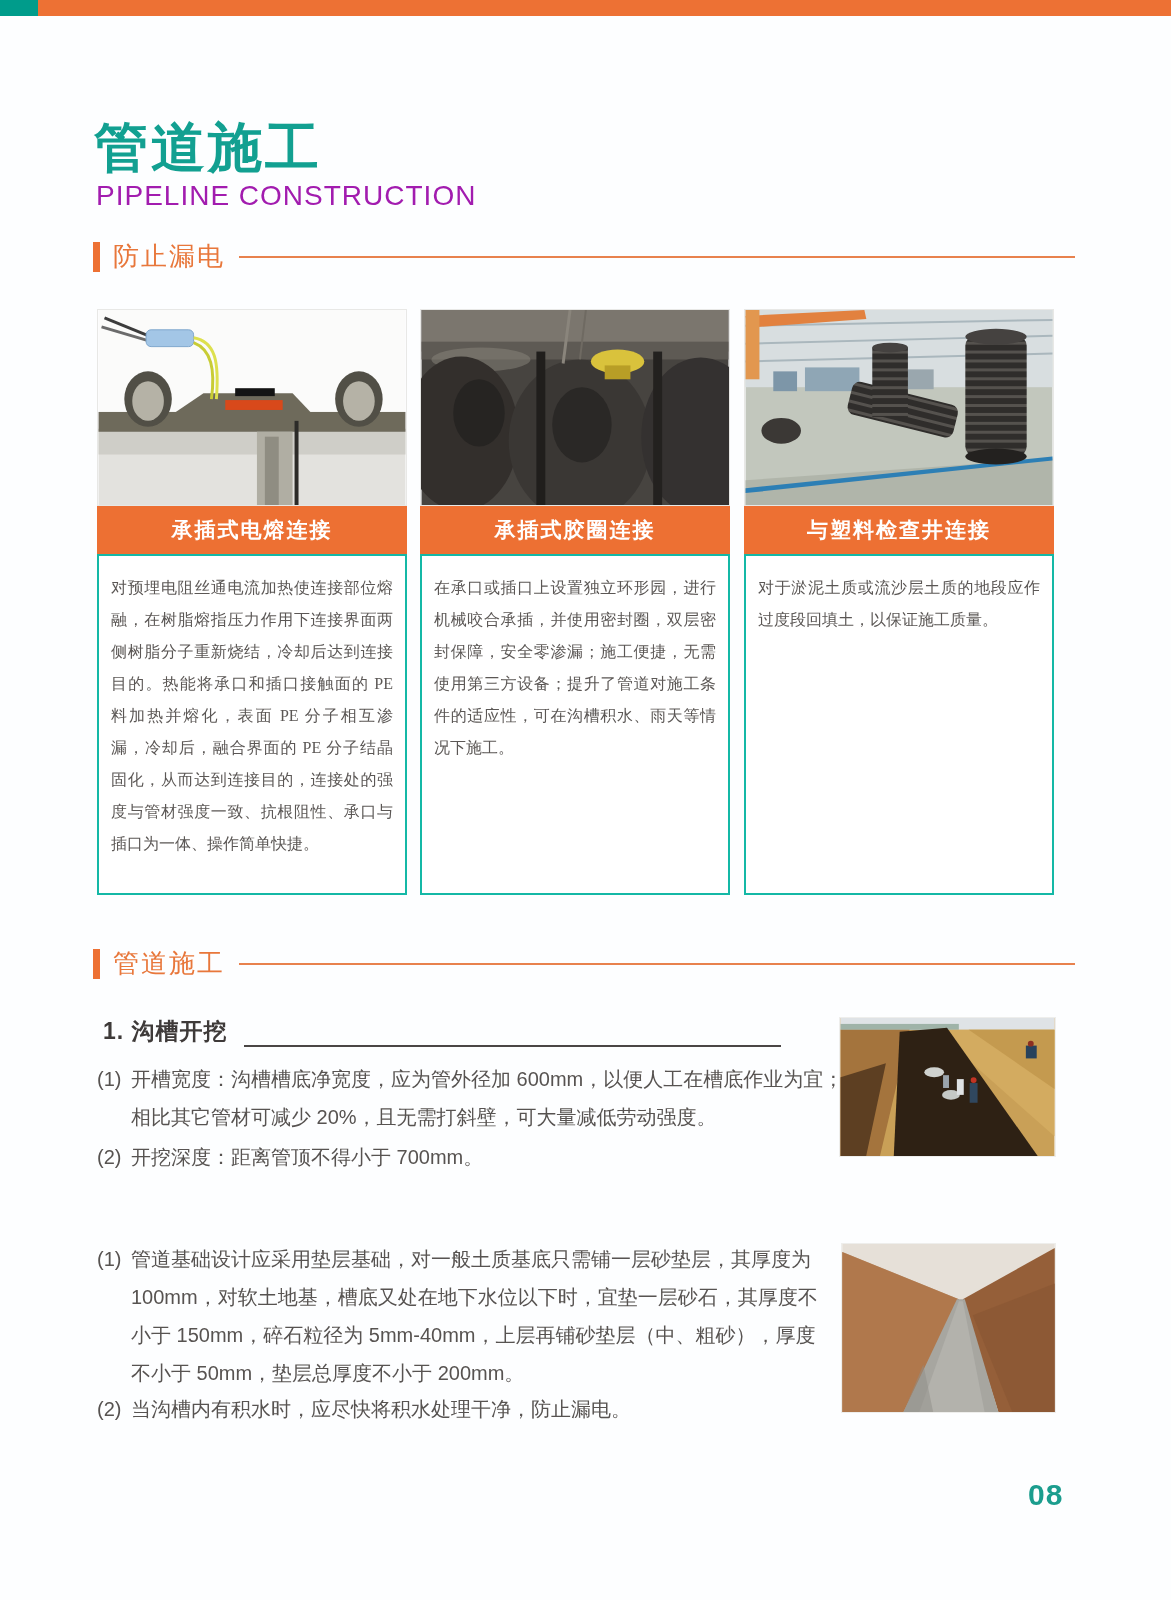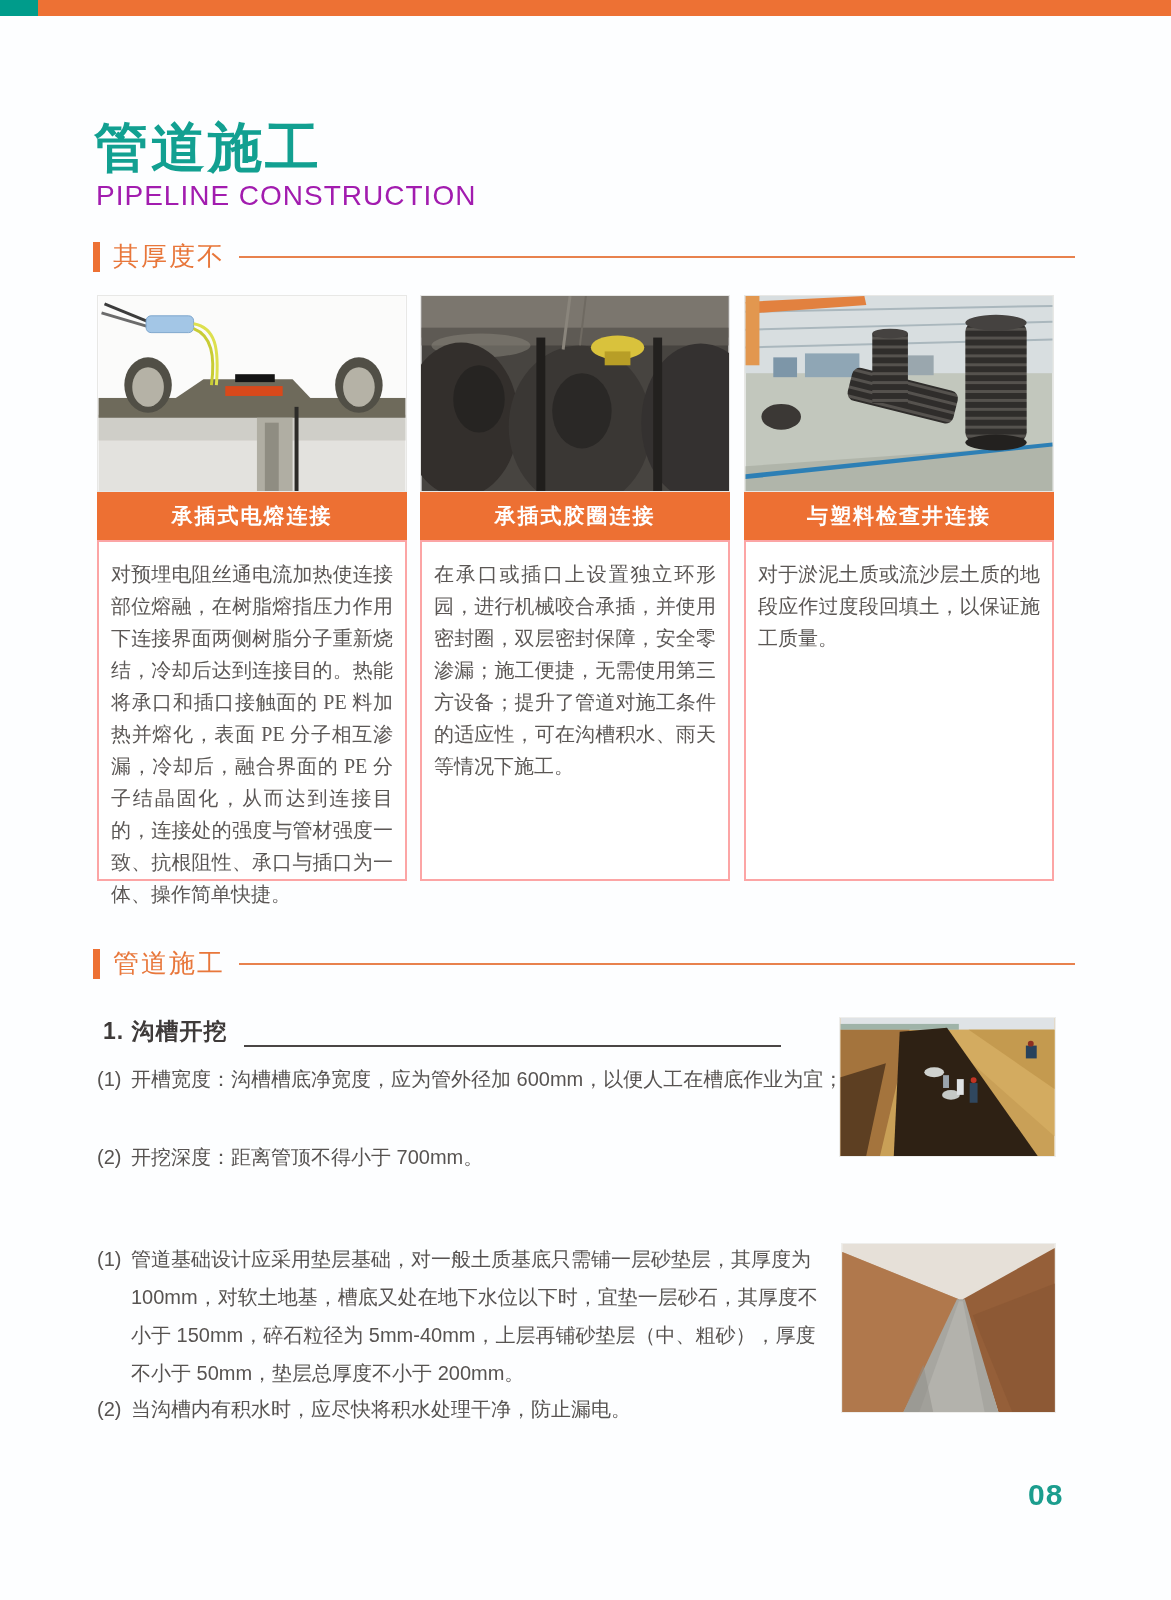--- a/index.html
+++ b/index.html
@@ -25,33 +25,33 @@
     font-size:28px;font-weight:400;color:#a21caf;letter-spacing:1px;
   }
 
   
   .sec-head{position:absolute;left:93px;width:982px;display:flex;align-items:center;}
   .sec-head .marker{width:7px;height:30px;background:#ED7134;margin-right:13px;flex:none;}
   .sec-head .txt{font-size:26px;font-weight:500;color:#E8773B;letter-spacing:2px;white-space:nowrap;}
   .sec-head .rule{flex:1;height:2px;background:#E8824E;margin-left:14px;}
 
   
-  .col{position:absolute;width:364px;top:295px;font-family:Liberation Serif, serif;}
+  .col{position:absolute;width:364px;top:309px;font-family:Liberation Serif, serif;}
   .col .photo{width:310px;height:197px;display:block;border:1px solid #e8e8e6;box-sizing:border-box;}
   .col .caption{
     position:absolute;top:197px;left:0;width:310px;height:48px;
     background:#ED7033;color:#ffffff;
     display:flex;align-items:center;justify-content:center;
     font-size:21px;font-weight:700;letter-spacing:2px;
   }
   .col .descbox{
     position:absolute;top:245px;left:0;width:310px;height:341px;
-    box-sizing:border-box;border:2px solid #fca5a5;background:#ffffff;
+    box-sizing:border-box;border:2px solid #14b8a6;background:#ffffff;
     padding:16px 12px 0 12px;
-    font-size:20px;line-height:32px;color:#5B5755;
+    font-size:16px;line-height:32px;color:#5B5755;
     text-align:justify;
   }
 
   
   .sub-head{position:absolute;left:103px;width:678px;display:flex;align-items:flex-end;}
   .sub-head .txt{font-size:23px;font-weight:700;color:#3E3A39;letter-spacing:1px;white-space:nowrap;}
   .sub-head .rule{flex:1;height:2px;background:#4A4645;margin-left:16px;}
 
   
   .item{position:absolute;left:97px;font-size:20px;color:#575351;}
@@ -74,21 +74,21 @@
 
   <div class="top-band">
     <div class="teal-seg"></div>
   </div>
 
   <div class="page-title">管道施工</div>
   <div class="page-subtitle">PIPELINE CONSTRUCTION</div>
 
   <div class="sec-head" style="top:239px;">
     <div class="marker"></div>
-    <div class="txt">其厚度不</div>
+    <div class="txt">防止漏电</div>
     <div class="rule"></div>
   </div>
 
   <div class="col" style="left:97px;">
     <svg class="photo" viewBox="0 0 310 197">
       <rect width="310" height="197" fill="#fbfbfa"></rect>
       <rect y="120" width="310" height="77" fill="#e3e2de"></rect>
       <rect y="120" width="310" height="26" fill="#cfcec8"></rect>
       <rect y="103" width="310" height="20" fill="#6e6a5b"></rect>
       <polygon points="78,103 106,84 196,84 214,103" fill="#6e6a5b"></polygon>
@@ -175,20 +175,21 @@
 
   <div class="sub-head" style="top:1016px;">
     <div class="txt">1. 沟槽开挖</div>
     <div class="rule"></div>
   </div>
 
   <div class="item" style="top:1060px;">
     <span class="label">(1)</span>
     <div class="lines">
       <div class="line">开槽宽度：沟槽槽底净宽度，应为管外径加 600mm，以便人工在槽底作业为宜；</div>
+      <div class="line">相比其它管材可减少 20%，且无需打斜壁，可大量减低劳动强度。</div>
     </div>
   </div>
   <div class="item" style="top:1138px;">
     <span class="label">(2)</span>
     <div class="lines">
       <div class="line">开挖深度：距离管顶不得小于 700mm。</div>
     </div>
   </div>
 
   <svg class="photo-right" style="left:839px;top:1017px;width:217px;height:140px;" viewBox="0 0 217 140">

